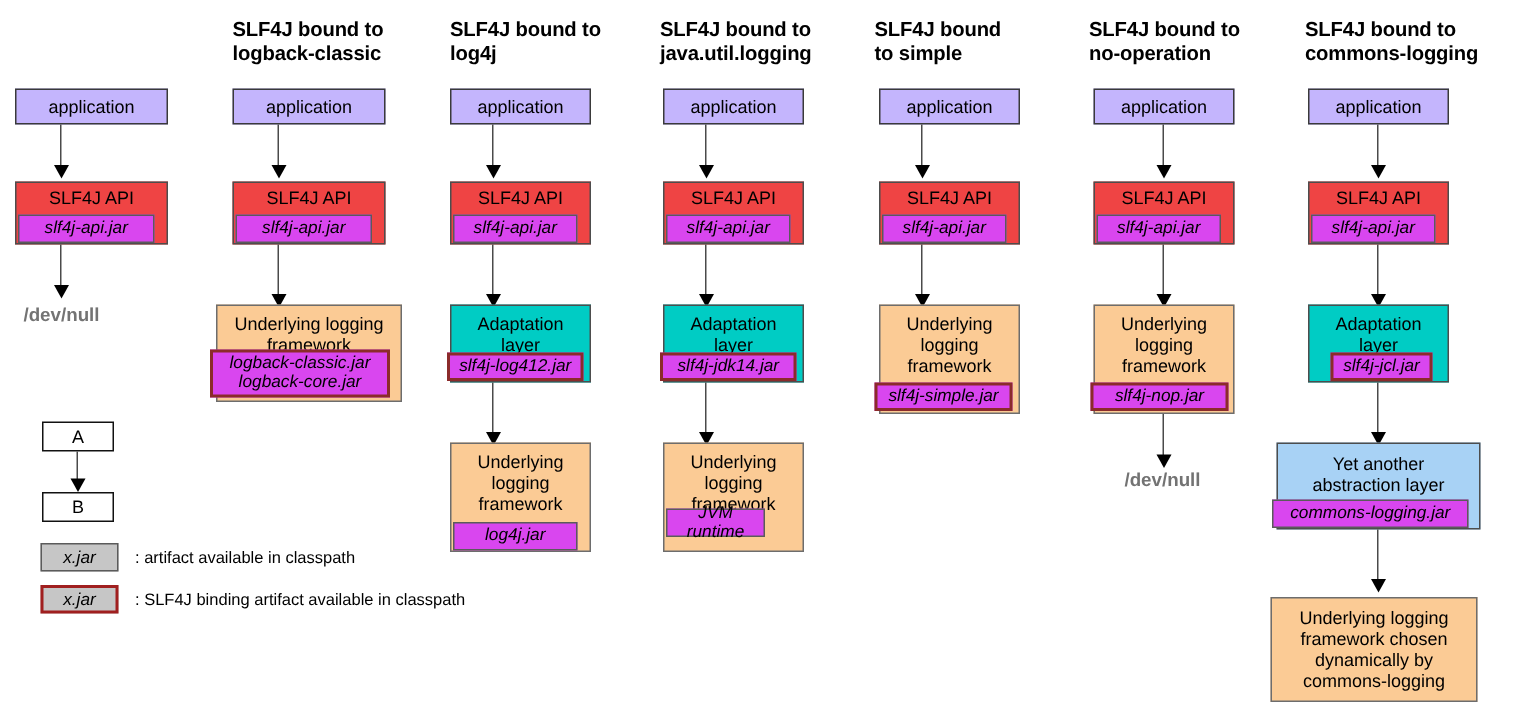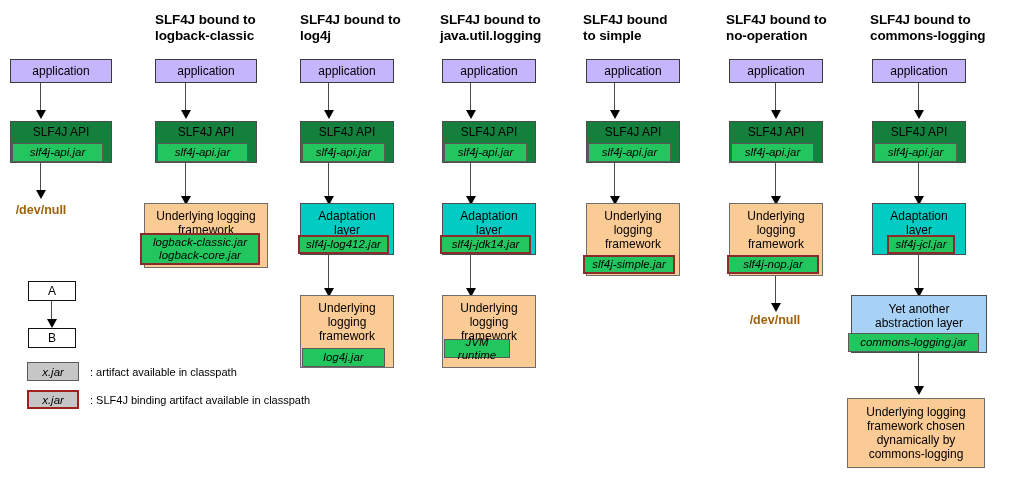--- a/index.html
+++ b/index.html
@@ -35,30 +35,30 @@
     justify-content:center;
   }
   .node .label{
     font-size:12px;
     color:#000;
     text-align:center;
     line-height:14px;
     padding:0 2px;
   }
   .green{background:#c4b5fd;border-color:#3a3a3a;}
-  .blue{background:#15803d;border-color:#4d4d4d;}
+  .blue{background:#ef4444;border-color:#4d4d4d;}
   .orange{background:#fbcb95;border-color:#6d6d6d;}
   .teal{background:#00ccc4;border-color:#4d4d4d;}
   .lightblue{background:#a8d2f5;border-color:#4d4d4d;}
 
   
   .jar{
     position:absolute;
     box-sizing:border-box;
-    background:#22c55e;
+    background:#d946ef;
     border:1px solid #5b5b5b;
     display:flex;
     flex-direction:column;
     align-items:center;
     justify-content:center;
     font-style:italic;
     font-size:11.5px;
     color:#000;
     line-height:13px;
     text-align:center;
@@ -80,21 +80,21 @@
     border-left:5px solid transparent;
     border-right:5px solid transparent;
     border-top:9px solid #000;
   }
 
   
   .devnull{
     position:absolute;
     font-size:12.5px;
     font-weight:bold;
-    color:#a16207;
+    color:#737373;
     text-align:center;
   }
 
   
   .legend-text{
     position:absolute;
     font-size:11px;
     color:#000;
     line-height:13px;
     white-space:pre-line;

